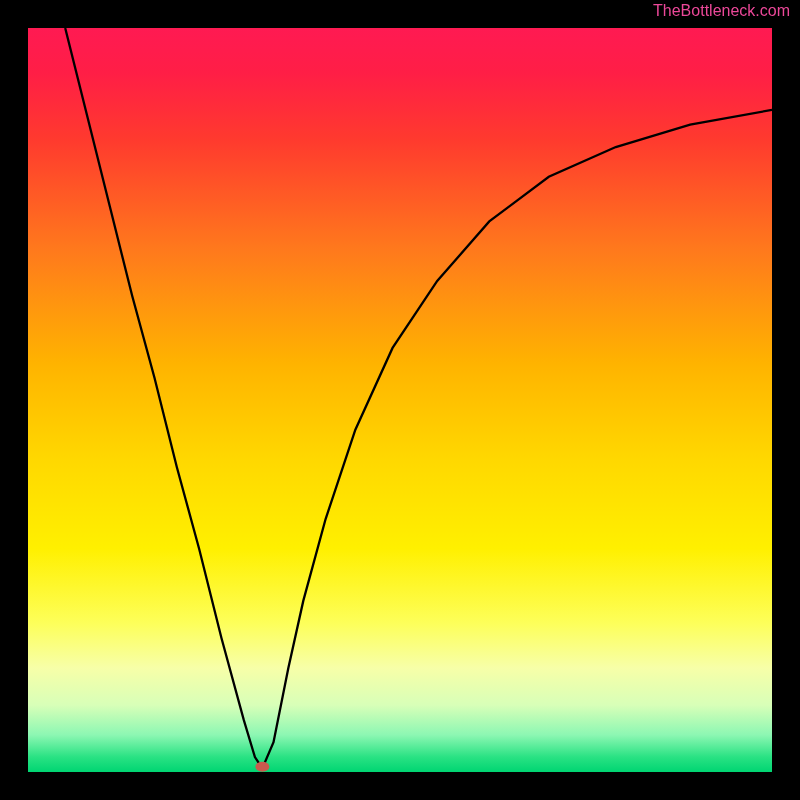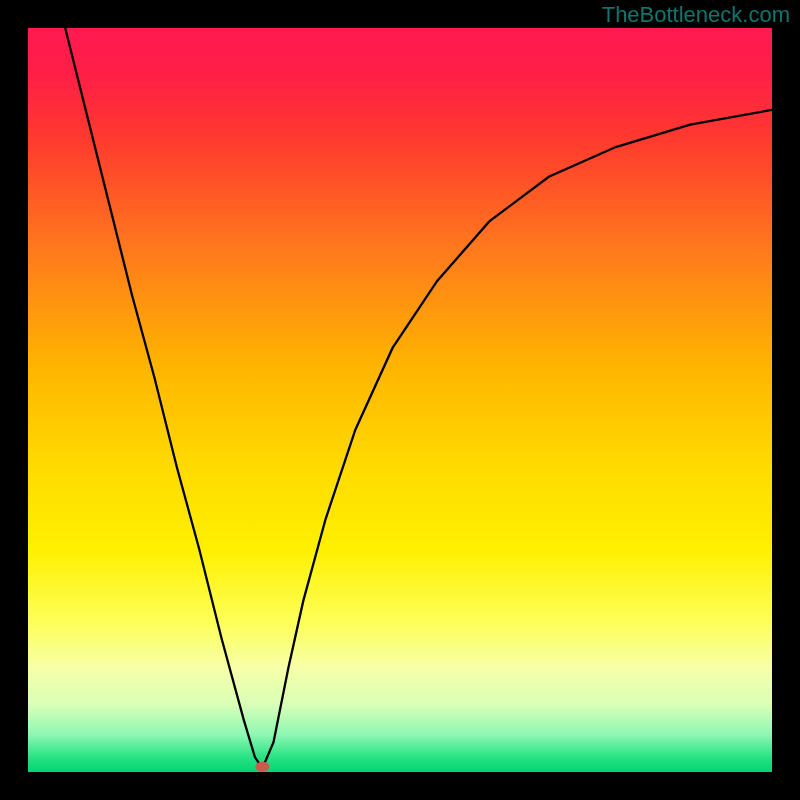--- a/index.html
+++ b/index.html
@@ -8,22 +8,22 @@
     width: 800px;
     height: 800px;
     background: #000000;
     position: relative;
     font-family: Arial, Helvetica, sans-serif;
   }
   .watermark {
     position: absolute;
     top: 2px;
     right: 10px;
-    color: #0f766e;
-    font-size: 22px;
+    color: #ec4899;
+    font-size: 16px;
     font-weight: 500;
     z-index: 10;
   }
   .plot-area {
     position: absolute;
     left: 28px;
     top: 28px;
     width: 744px;
     height: 744px;
   }

